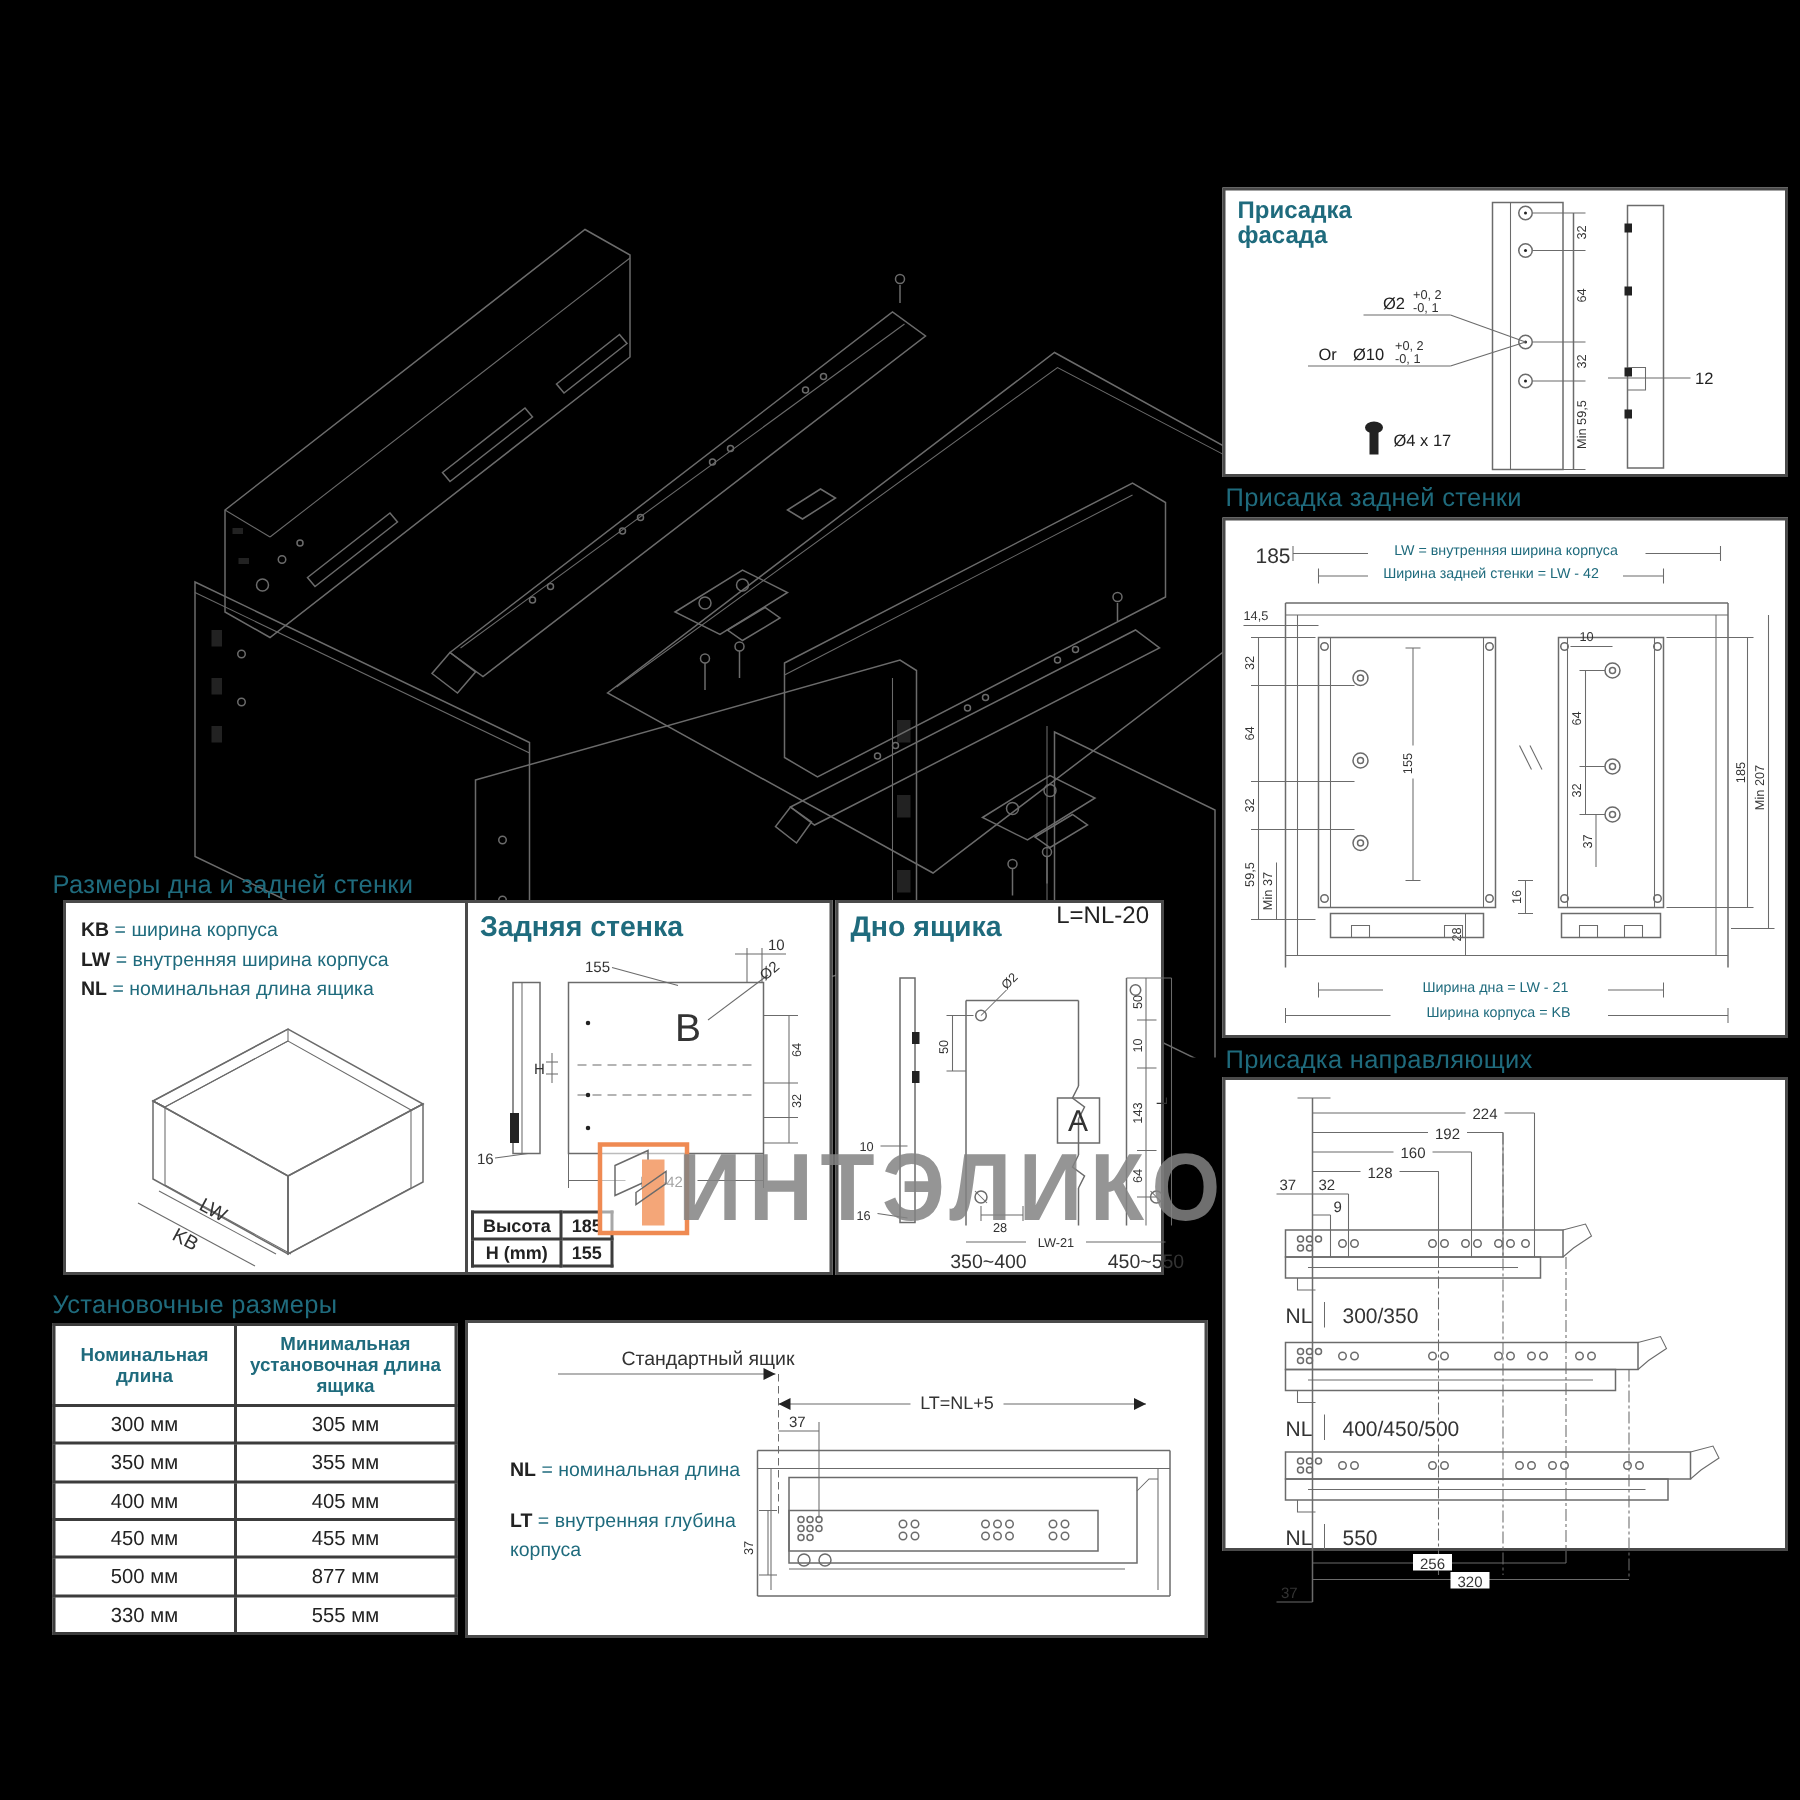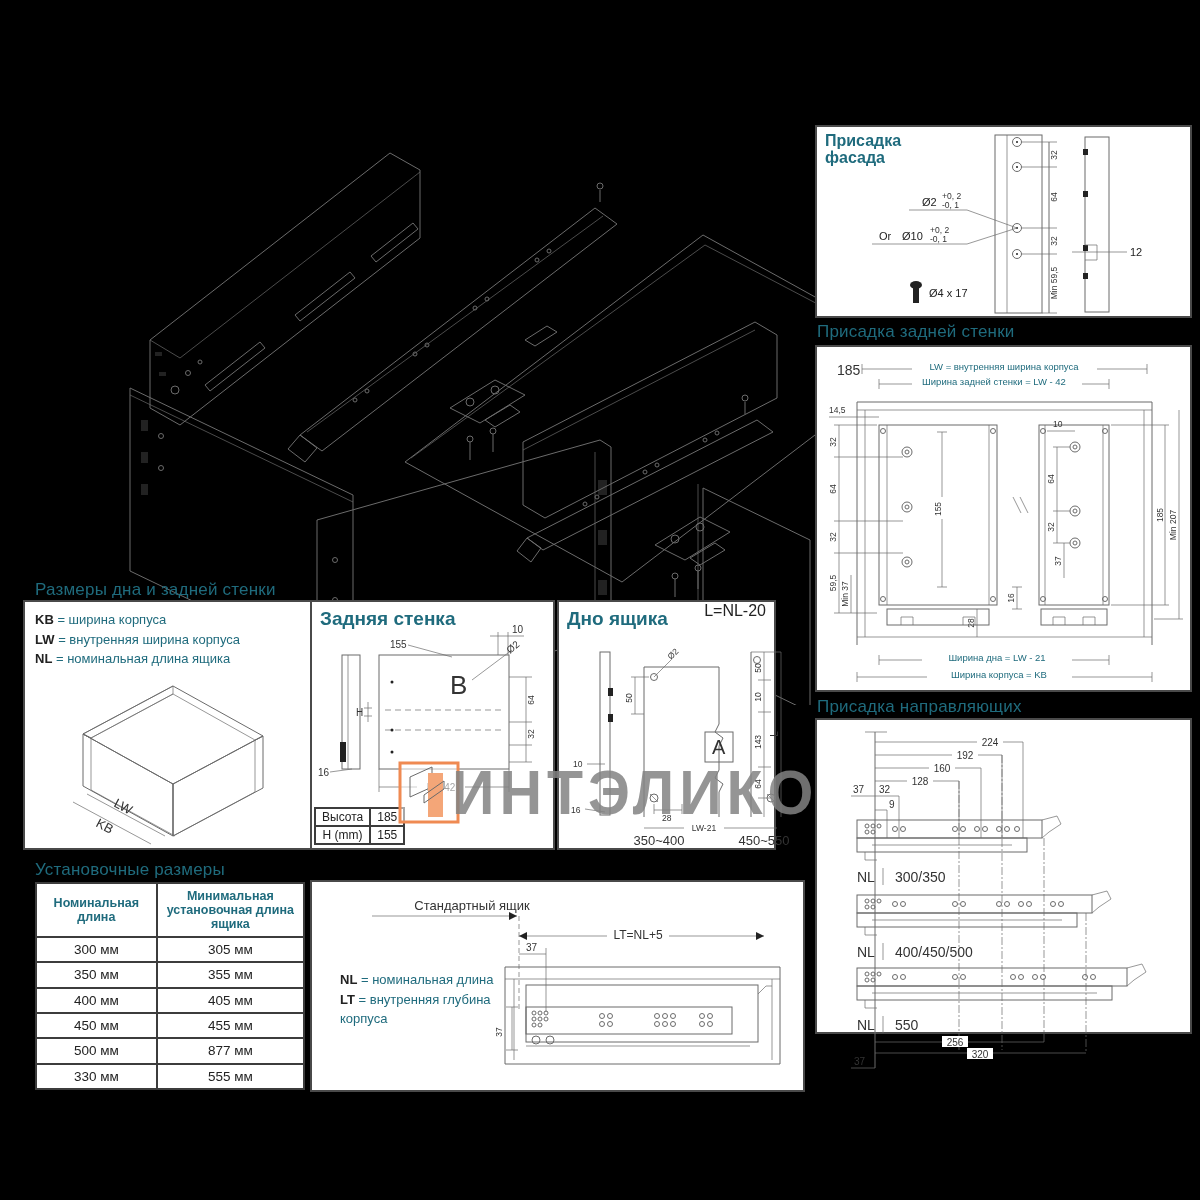--- a/index.html
+++ b/index.html
@@ -19,21 +19,21 @@
   .thin{stroke-width:.7;}
   .blk{fill:#222;stroke:none;}
   .wht{fill:#fff;stroke:none;}
   table.inst{border-collapse:collapse;width:100%;height:100%;}
   table.inst td,table.inst th{border:2px solid #3c3c3c;text-align:center;vertical-align:middle;}
   table.inst th{color:#1f6b7d;font-size:12.5px;font-weight:bold;padding:2px 6px;}
   table.inst td{font-size:13.5px;color:#222;}
   .legend-line{font-size:13px;line-height:1.5;white-space:nowrap;}
   .legend-line b{color:#222;}
   .legend-line span.r{color:#1f6b7d;}
-  .mini-table{position:absolute;border-collapse:collapse;}
+  .mini-table{position:absolute;border-collapse:collapse;font-weight:bold;}
   .mini-table td{border:2px solid #3c3c3c;font-size:12px;padding:1px 6px;text-align:center;}
   #wm-text{position:absolute;left:452px;top:758px;font-size:59px;font-weight:bold;
            color:rgba(130,130,130,.85);letter-spacing:5px;transform:scaleY(1.08);
            pointer-events:none;z-index:50;}
 </style>
 </head>
 <body>
 
 <div id="page">
 
@@ -443,21 +443,21 @@
       <line x1="58" y1="333" x2="269" y2="333" class="thin"></line>
       <rect x="150" y="328" width="26" height="11" class="wht"></rect>
       <text class="dim2" x="163" y="338" text-anchor="middle">320</text>
       <line x1="34" y1="348" x2="58" y2="348" class="thin"></line>
       <text class="dim2" x="37" y="345">37</text>
     </svg>
   </div>
 
   <div class="sec-title" style="left:35px;top:580px;">Размеры дна и задней стенки</div>
 
-  <div class="panel" style="left:23px;top:600px;width:324px;height:250px;">
+  <div class="panel" style="left:42px;top:600px;width:324px;height:250px;">
     <div style="position:absolute;left:10px;top:8px;">
       <div class="legend-line">
         <b>KB</b>
         <span class="r">= ширина корпуса</span>
       </div>
       <div class="legend-line">
         <b>LW</b>
         <span class="r">= внутренняя ширина корпуса</span>
       </div>
       <div class="legend-line">
@@ -701,21 +701,21 @@
       <line x1="200" y1="125" x2="200" y2="168" class="thin"></line>
       <line x1="194" y1="125" x2="206" y2="125" class="thin"></line>
         <line x1="194" y1="168" x2="206" y2="168" class="thin"></line>
       <text class="dim" transform="rotate(-90 190 150)" x="190" y="150" text-anchor="middle">37</text>
     </svg>
     <div style="position:absolute;left:28px;top:88px;width:160px;">
       <div class="legend-line" style="white-space:normal;">
         <b>NL</b>
         <span class="r">= номинальная длина</span>
       </div>
-      <div class="legend-line" style="white-space:normal;margin-top:0;">
+      <div class="legend-line" style="white-space:normal;margin-top:14px;">
         <b>LT</b>
         <span class="r">= внутренняя глубина корпуса</span>
       </div>
     </div>
   </div>
 
   <div style="position:absolute;left:398px;top:761px;width:62px;height:63px;z-index:50;pointer-events:none;">
     <svg width="62" height="63" viewBox="0 0 62 63">
       <rect x="2" y="2" width="58" height="59" fill="rgba(255,255,255,.55)" stroke="#ef8a52" stroke-width="3"></rect>
       <polygon points="12,16 34,6 34,26 12,36" fill="#f4a678"></polygon>

